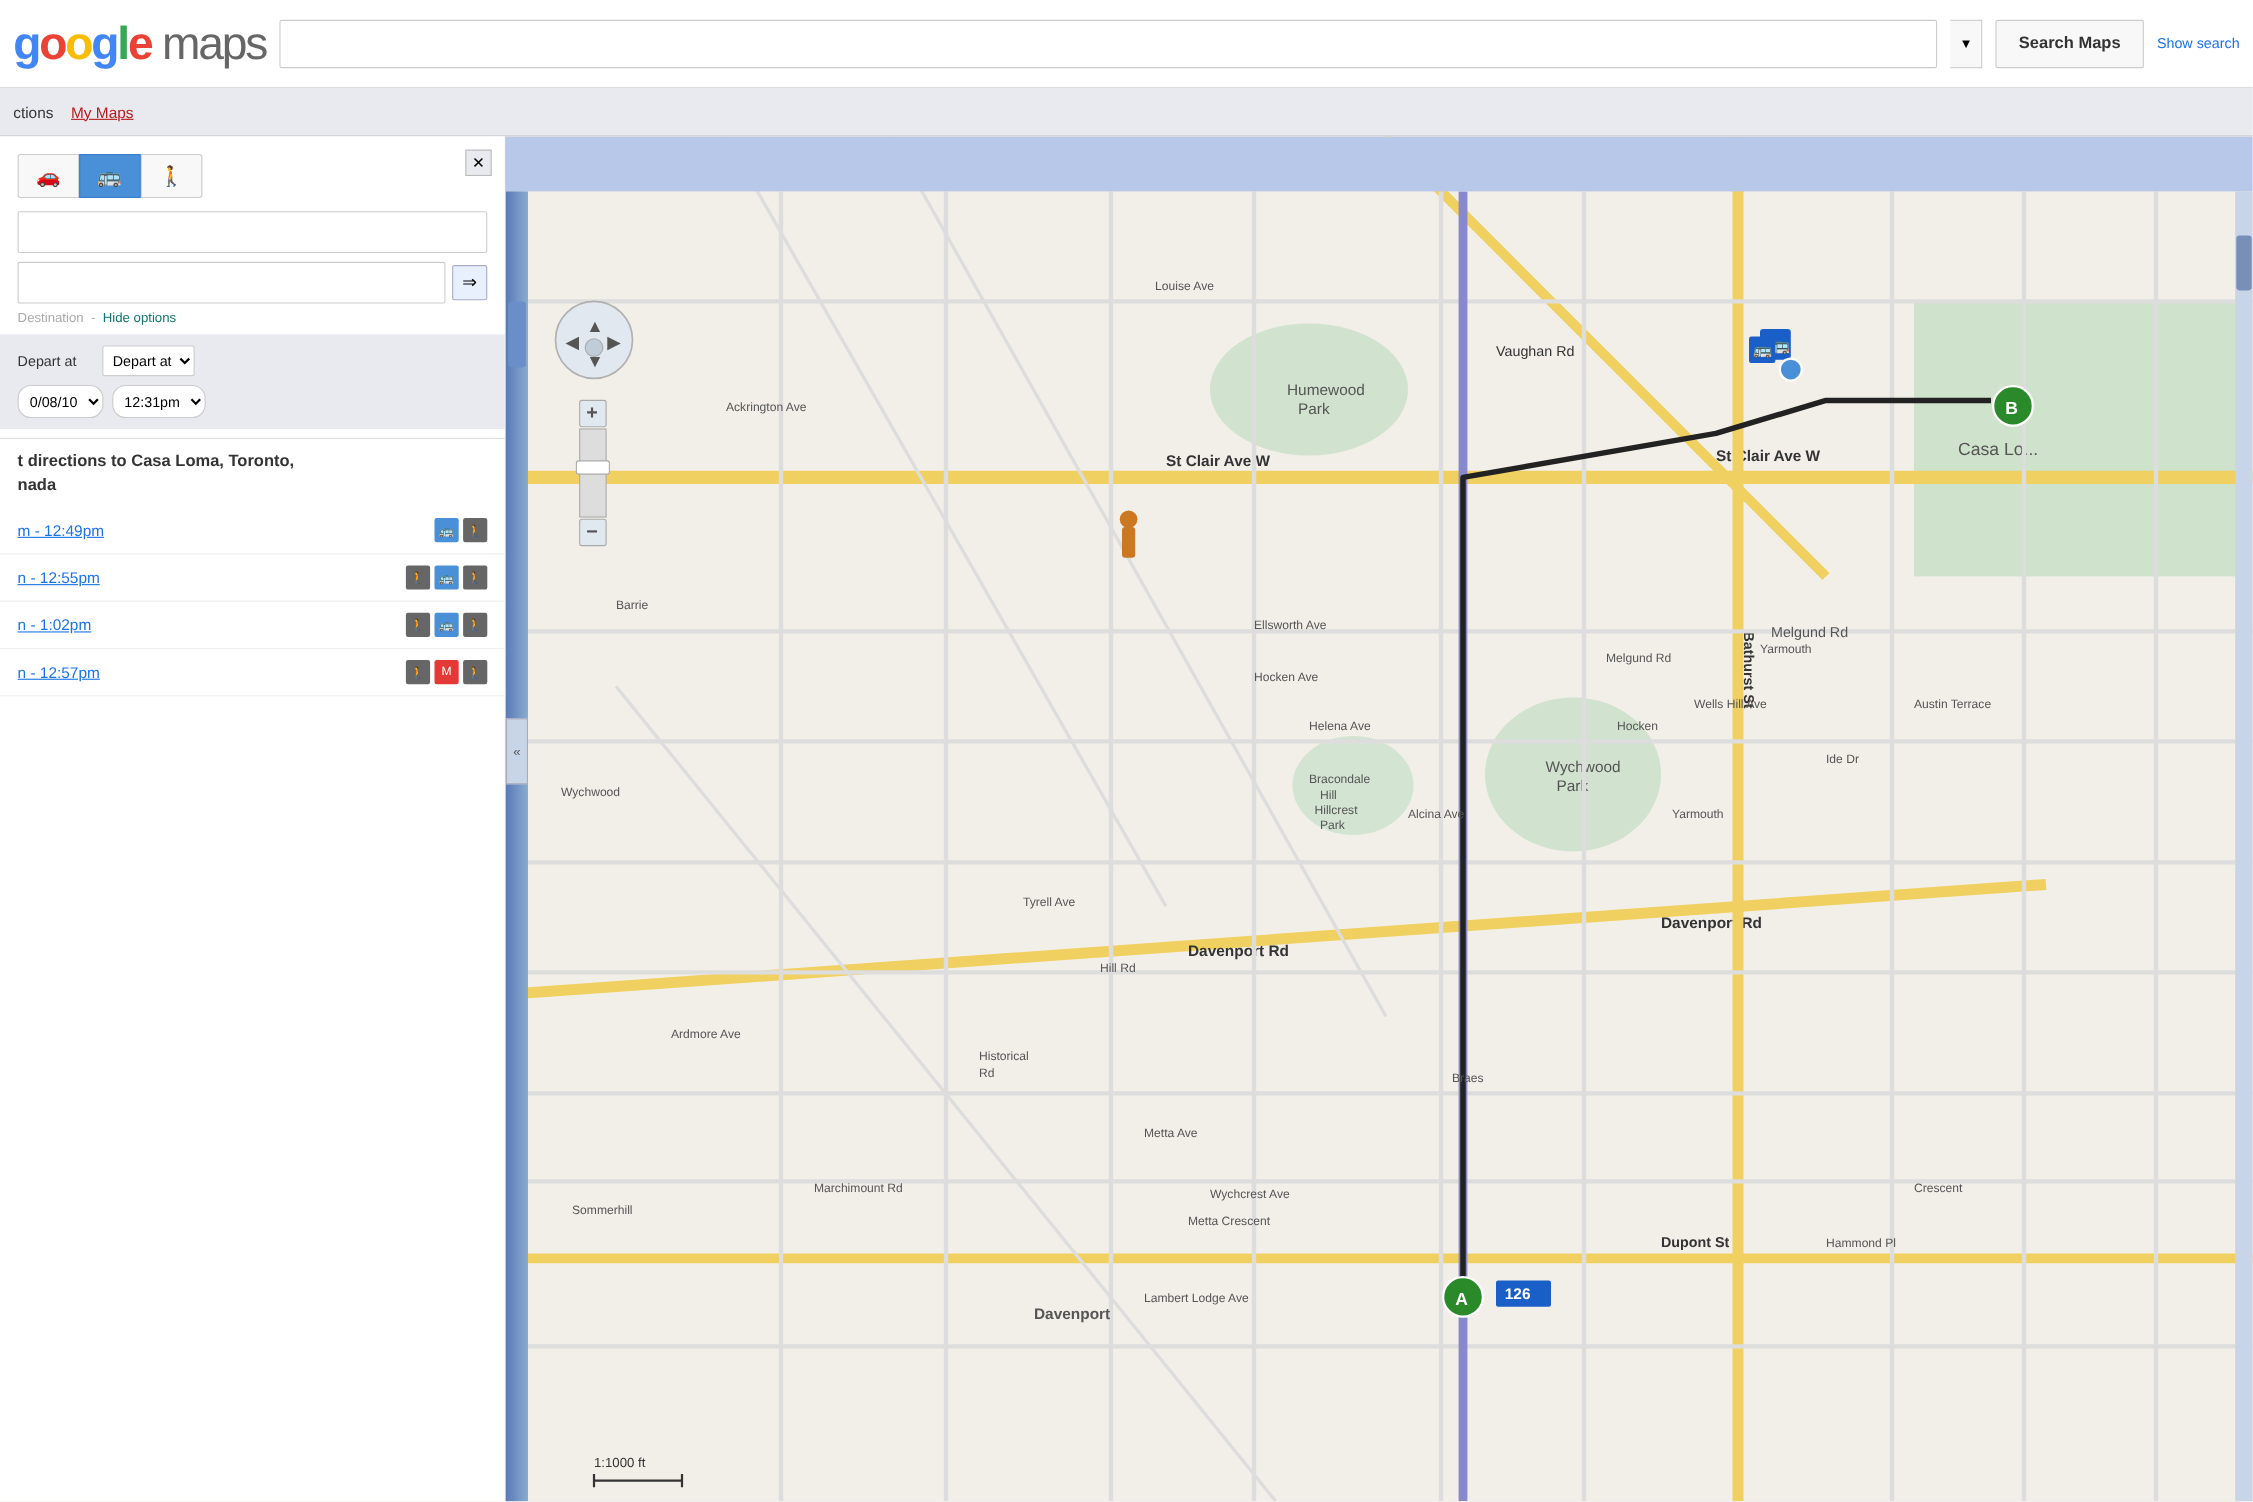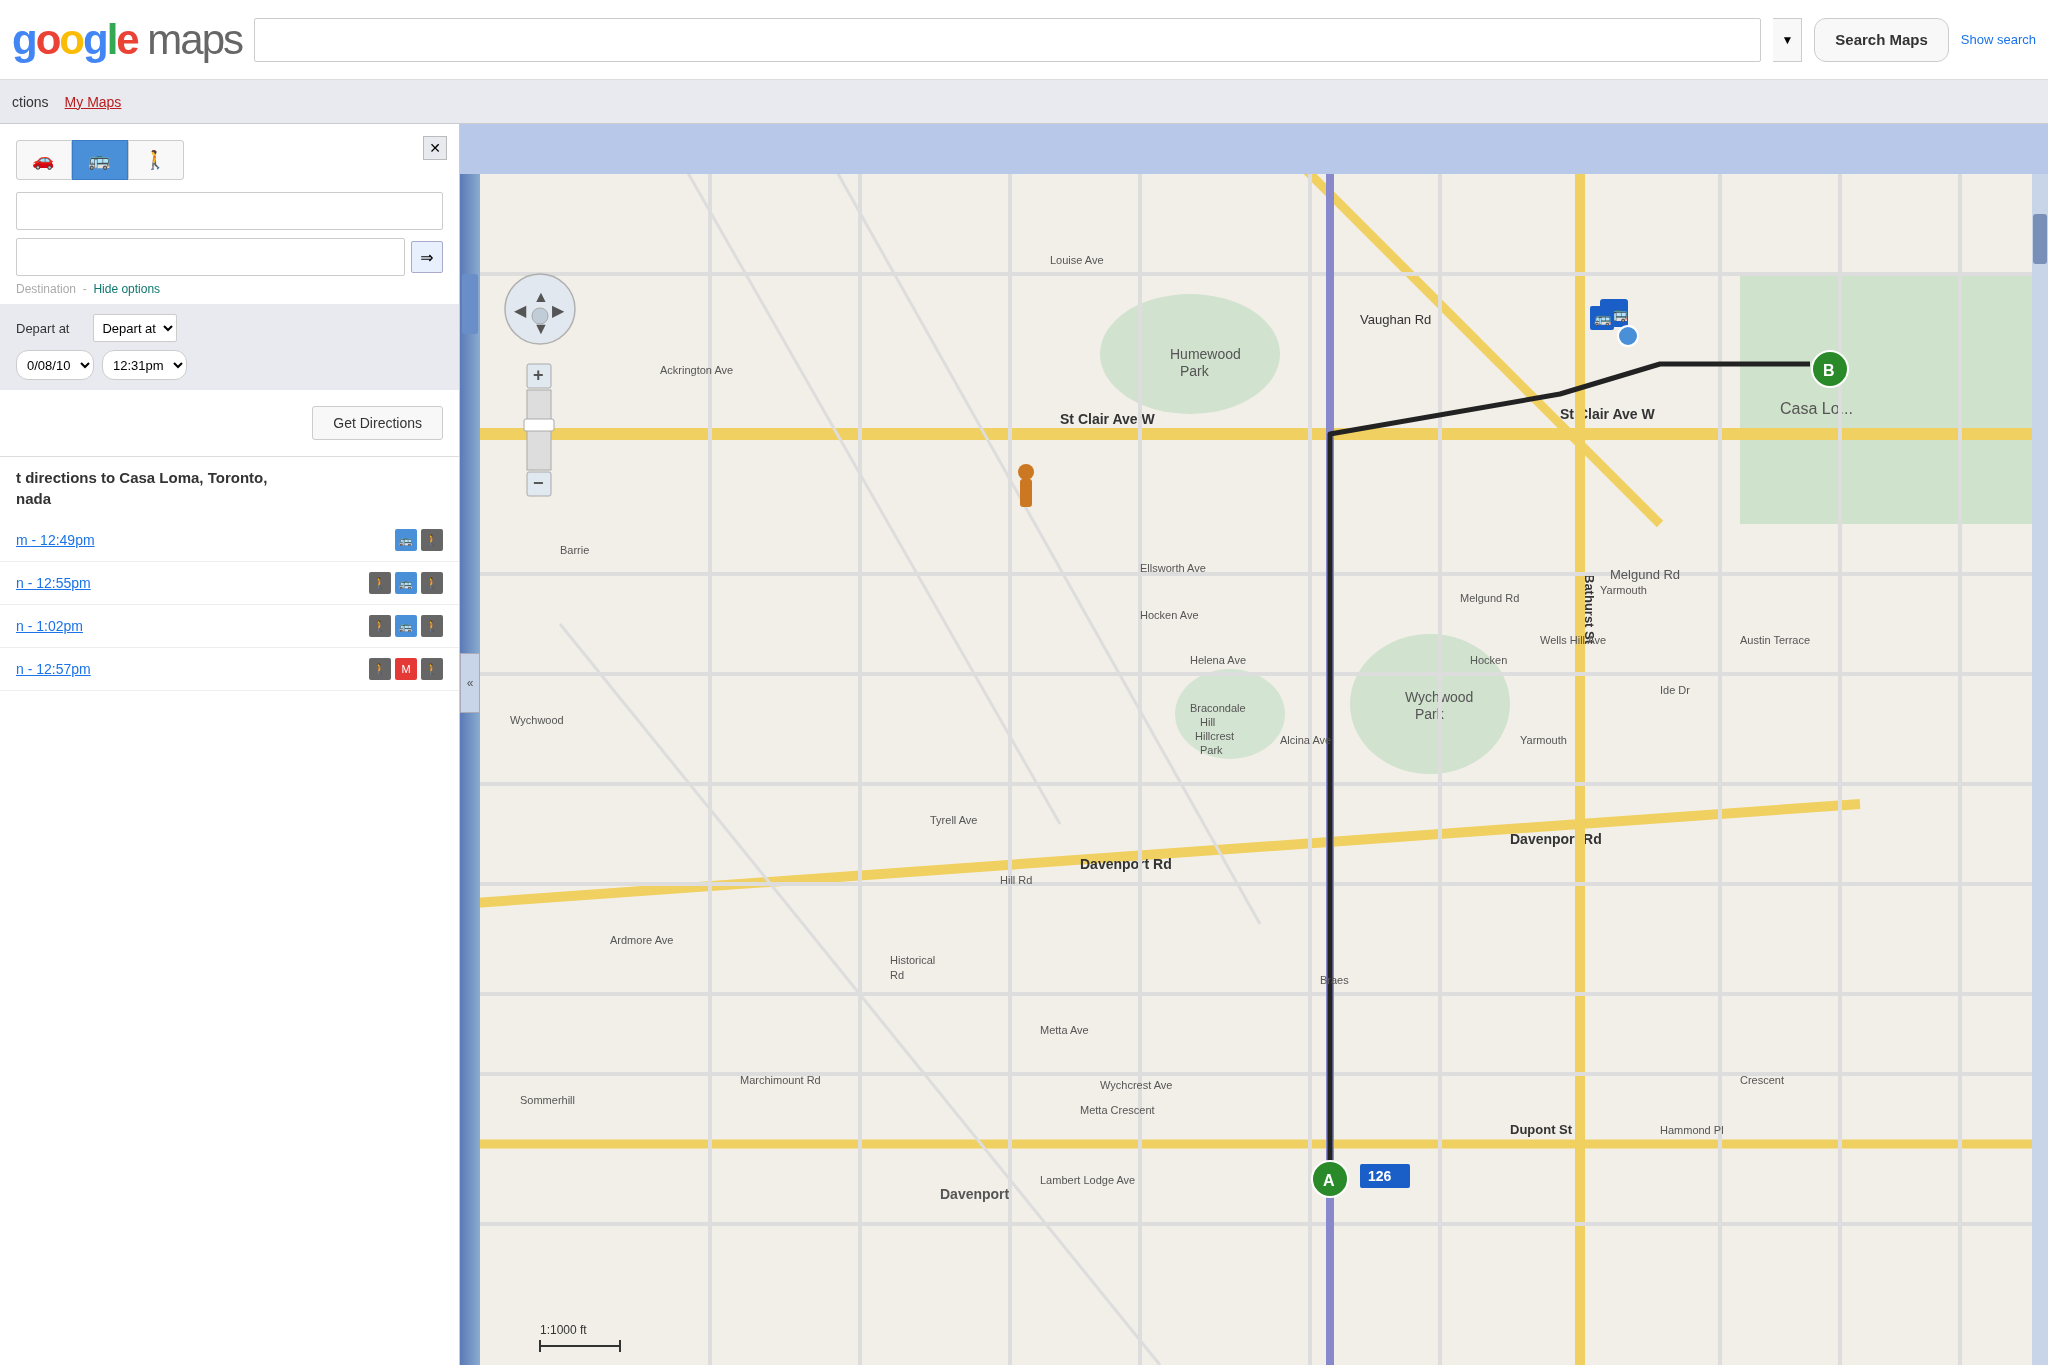--- a/index.html
+++ b/index.html
@@ -43,21 +43,21 @@
       background: #f8f8f8;
       padding: 0 8px;
       cursor: pointer;
       font-size: 12px;
     }
     #search-button {
       height: 44px;
       padding: 0 20px;
       background: #f8f8f8;
       border: 1px solid #ccc;
-      border-radius: 12px;
+      border-radius: 2px;
       font-size: 15px;
       cursor: pointer;
       font-weight: bold;
       color: #333;
     }
     #show-search {
       color: #1a73e8;
       font-size: 13px;
       cursor: pointer;
       white-space: nowrap;
@@ -436,23 +436,20 @@
       <div id="date-time-row">
         <select class="date-select">
           <option>0/08/10</option>
         </select>
         <select class="time-select">
           <option>12:31pm</option>
         </select>
       </div>
     </div>
 
-    <div id="get-directions-row">
-      <button id="get-directions-btn">Get Directions</button>
-    </div>
 
     <div id="results-header">
       <div style="white-space: pre-line;">t directions to Casa Loma, Toronto,
 nada</div>
     </div>
 
 
     <div class="route-item">
       <span class="route-time">m - 12:49pm</span>
       <div class="route-icons">

